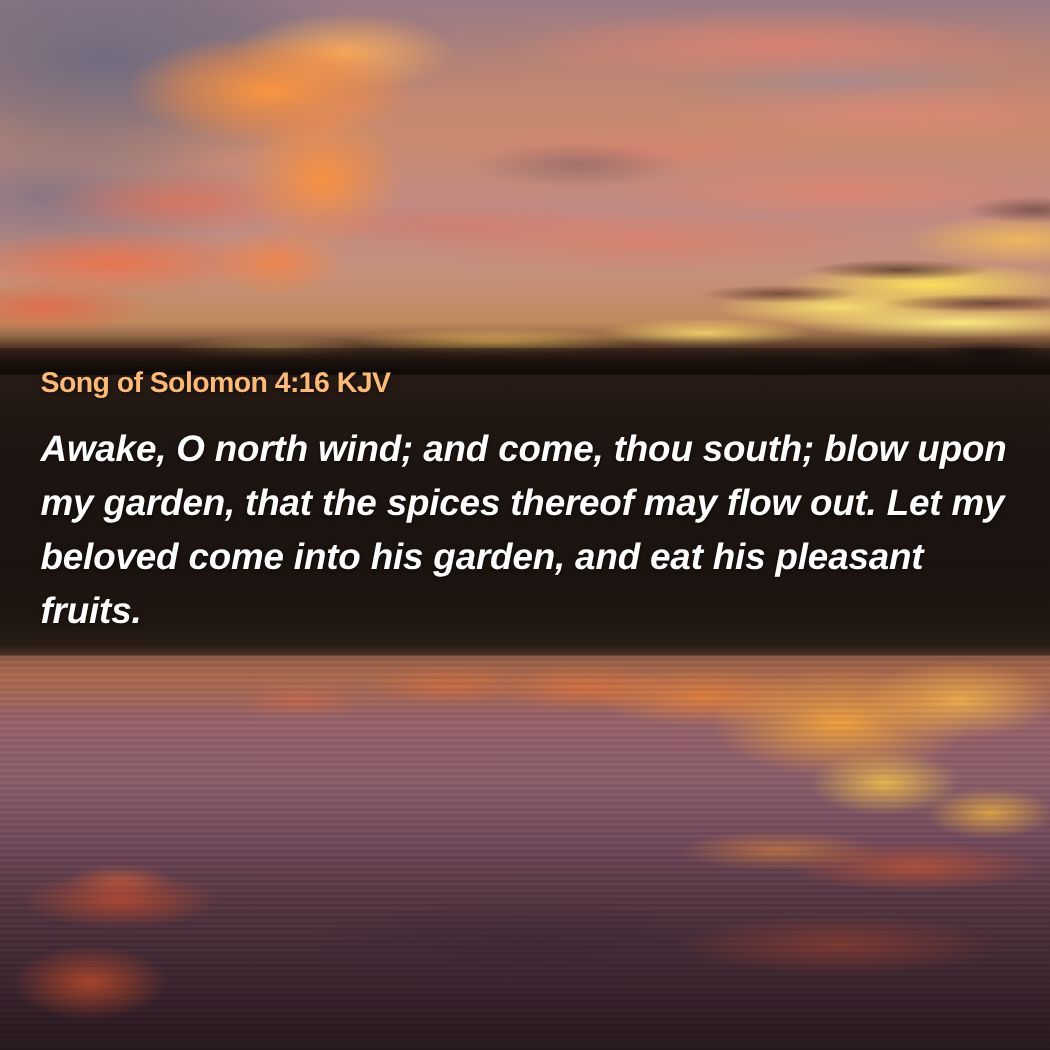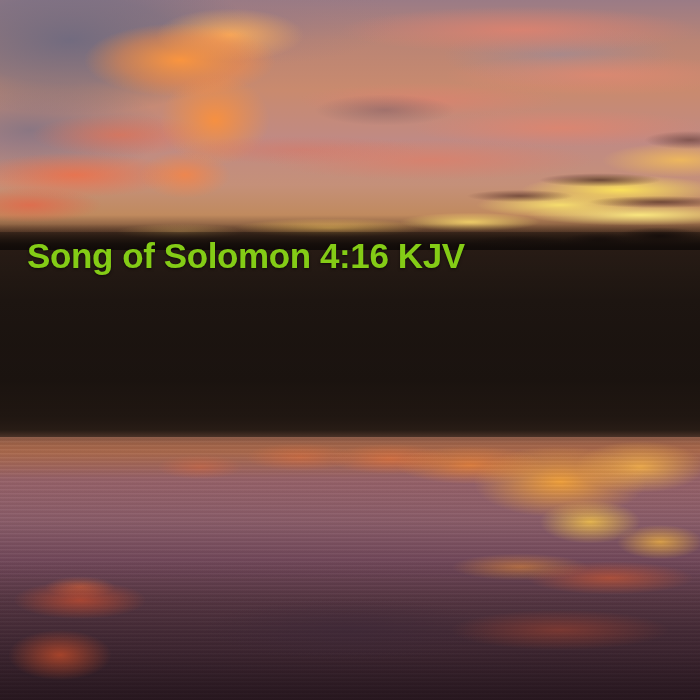--- a/index.html
+++ b/index.html
@@ -196,24 +196,24 @@
   
   .text-block {
     position: absolute;
     left: 27px;
     top: 240px;
     width: 650px;
   }
 
   .verse-ref {
     margin: 0 0 10px 0;
-    color: #84cc16;
+    color: #fdba74;
     font-family: "Liberation Sans", sans-serif;
     font-weight: bold;
-    font-size: 35px;
+    font-size: 19px;
     line-height: 32px;
     letter-spacing: -0.4px;
     text-shadow: 0 1px 3px rgba(0,0,0,0.55);
     white-space: nowrap;
   }
 
   .verse-text {
     margin: 0;
     color: #ffffff;
     font-family: "Liberation Sans", sans-serif;
@@ -239,15 +239,16 @@
   <div class="layer treeline"></div>
   <div class="layer water"></div>
   <div class="layer water-gold"></div>
   <div class="layer water-ripples"></div>
   <div class="layer water-lower"></div>
 
   <div class="text-scrim"></div>
 
   <div class="text-block">
     <div class="verse-ref">Song of Solomon 4:16 KJV</div>
+    <div class="verse-text">Awake, O north wind; and come, thou south; blow upon my garden, that the spices thereof may flow out. Let my beloved come into his garden, and eat his pleasant fruits.</div>
   </div>
 
 </div>
 
 </body></html>

